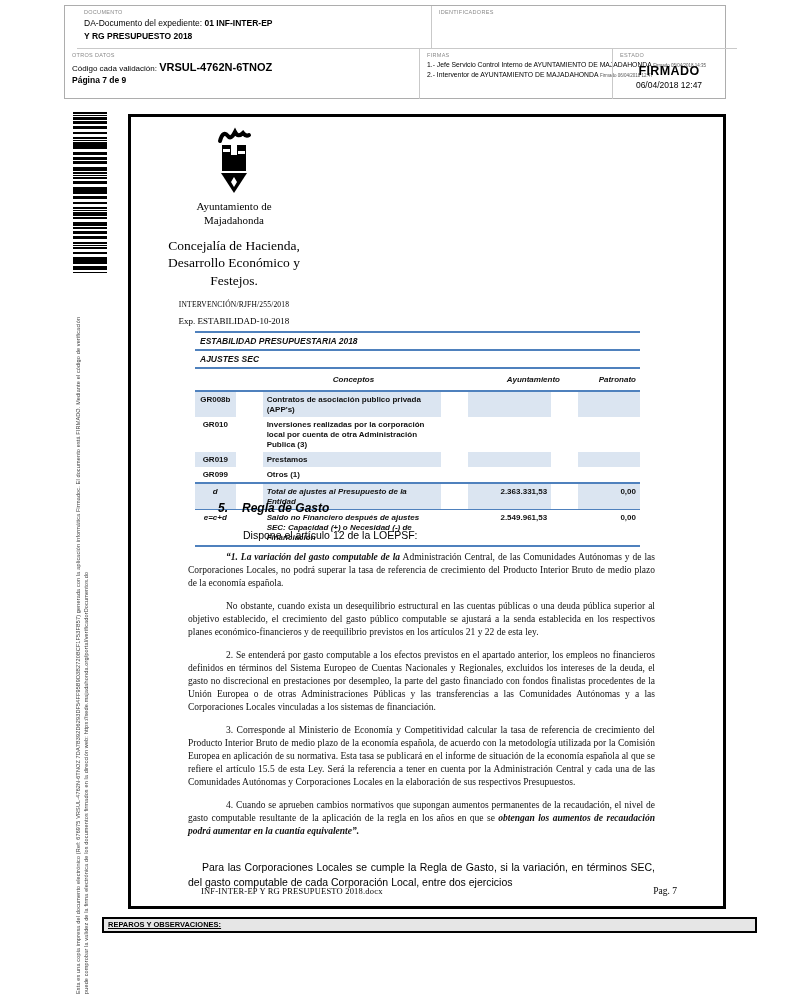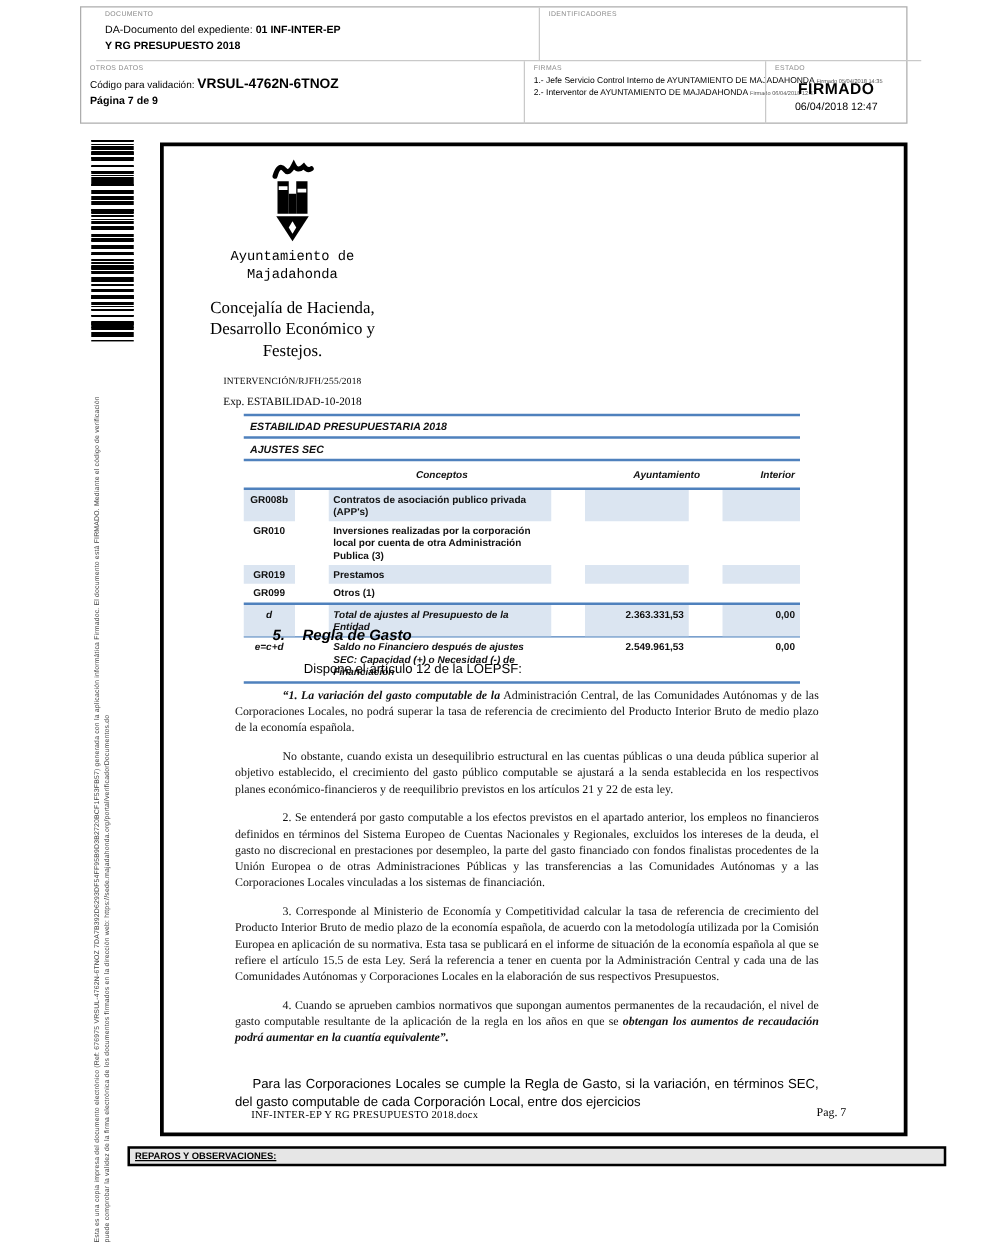--- a/index.html
+++ b/index.html
@@ -42,21 +42,21 @@
   .side-line{writing-mode:vertical-rl;transform:rotate(180deg);
              font-size:5.5px;color:#3c3c3c;letter-spacing:.15px;line-height:7px;
              white-space:nowrap;overflow:hidden;}
 
   
   .main-box{position:absolute;left:128px;top:114px;width:598px;height:795px;
             border:3px solid #000;box-sizing:border-box;background:#fff;}
 
   .org-block{position:absolute;left:18px;top:10px;width:170px;text-align:center;}
   .org-logo{display:block;margin:0 auto;}
-  .org-name{font-family:Liberation Mono, monospace;font-size:11px;line-height:1.25;margin-top:3px;}
+  .org-name{font-family:Liberation Serif, serif;font-size:11px;line-height:1.25;margin-top:3px;}
   .org-dept{font-family:"Liberation Serif",serif;font-size:13.5px;line-height:1.3;margin-top:9px;}
   .org-ref{font-family:"Liberation Serif",serif;font-size:7.5px;letter-spacing:.2px;margin-top:11px;}
   .org-exp{font-family:"Liberation Serif",serif;font-size:9px;margin-top:7px;}
 
   
   .sec-table{position:absolute;left:64px;top:214px;width:445px;font-size:8px;color:#111;}
   .t-title{border-top:2px solid var(--accent-blue);border-bottom:2px solid var(--accent-blue);
            padding:3px 5px;font-weight:bold;font-style:italic;font-size:8.5px;}
   .t-subtitle{border-bottom:2px solid var(--accent-blue);padding:3px 5px;
               font-weight:bold;font-style:italic;font-size:8.5px;}
@@ -107,21 +107,21 @@
         <div class="tiny-label">DOCUMENTO</div>
         <div class="doc-line"><span>DA-Documento del expediente: </span><b>01 INF-INTER-EP</b><br><b>Y RG PRESUPUESTO 2018</b></div>
       </div>
       <div class="meta-cell cell-ident">
         <div class="tiny-label">IDENTIFICADORES</div>
       </div>
     </div>
     <div class="meta-row2">
       <div class="meta-cell cell-otros">
         <div class="tiny-label">OTROS DATOS</div>
-        <div class="codigo-line"><span>Código para validación: </span><b>VRSUL-4762N-6TNOZ</b></div>
+        <div class="codigo-line"><span>Código cada validación: </span><b>VRSUL-4762N-6TNOZ</b></div>
         <div class="pagina-line">Página 7 de 9</div>
       </div>
       <div class="meta-cell cell-firmas">
         <div class="tiny-label">FIRMAS</div>
         <div class="firma-line"><span>1.- Jefe Servicio Control Interno de AYUNTAMIENTO DE MAJADAHONDA</span> <span class="firma-stamp">Firmado 05/04/2018 14:35</span></div>
         <div class="firma-line"><span>2.- Interventor de AYUNTAMIENTO DE MAJADAHONDA</span> <span class="firma-stamp">Firmado 06/04/2018 12:47</span></div>
       </div>
       <div class="meta-cell cell-estado">
         <div class="tiny-label">ESTADO</div>
         <div class="estado-status">FIRMADO</div>
@@ -155,21 +155,21 @@
       <div class="org-exp">Exp. ESTABILIDAD-10-2018</div>
     </div>
 
     <div class="sec-table">
       <div class="t-title">ESTABILIDAD PRESUPUESTARIA 2018</div>
       <div class="t-subtitle">AJUSTES SEC</div>
       <div class="t-head">
         <div class="tcell c-code"></div>
         <div class="tcell c-concept" style="text-align:center;">Conceptos</div>
         <div class="tcell c-ayto">Ayuntamiento</div>
-        <div class="tcell c-pat">Interior</div>
+        <div class="tcell c-pat">Patronato</div>
       </div>
       <div class="trow shaded">
         <div class="tcell c-code">GR008b</div>
         <div class="tcell c-concept">Contratos de asociación publico privada (APP's)</div>
         <div class="tcell c-ayto"></div>
         <div class="tcell c-pat"></div>
       </div>
       <div class="trow">
         <div class="tcell c-code">GR010</div>
         <div class="tcell c-concept">Inversiones realizadas por la corporación local por cuenta de otra Administración Publica (3)</div>

